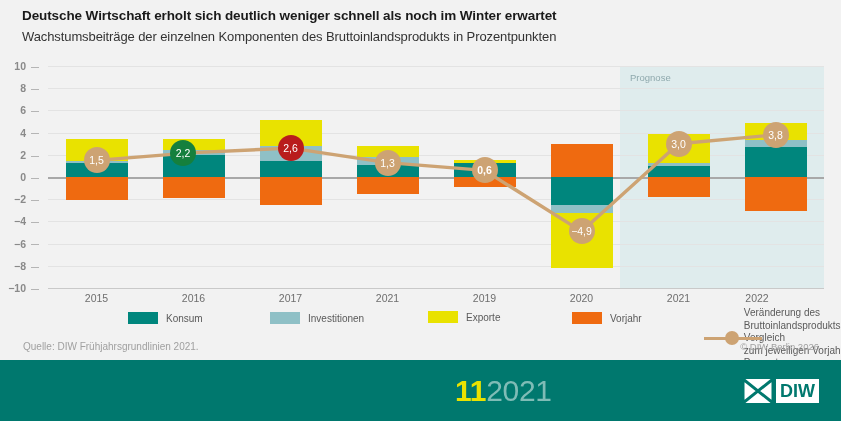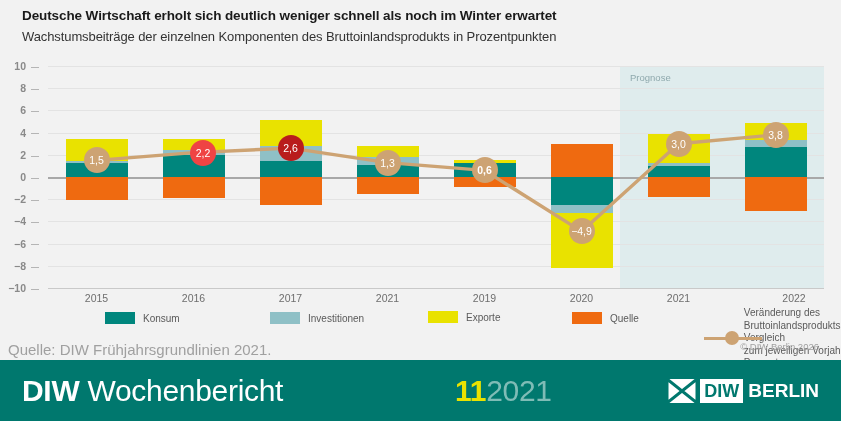--- a/index.html
+++ b/index.html
@@ -80,22 +80,22 @@
   .lg-item{position:absolute;display:flex;align-items:center;}
   .swatch{width:30px;height:12px;display:inline-block;}
   .lg-text{font-size:10px;color:#5a5a5a;margin-left:8px;white-space:nowrap;}
   .lineKey{position:absolute;display:flex;align-items:center;}
   .lineKeyGfx{position:relative;width:58px;height:14px;}
   .lineKeyGfx .lk-line{position:absolute;top:6px;left:0;width:58px;height:3px;background:#cda373;}
   .lineKeyGfx .lk-dot{position:absolute;top:0px;left:21px;width:14px;height:14px;border-radius:50%;background:#cda373;}
   .lineKeyText{font-size:10px;color:#5a5a5a;margin-left:9px;line-height:12.5px;}
 
   .source{
-    position:absolute;left:8px;top:341px;
-    font-size:15px;color:#a0a0a0;white-space:nowrap;
+    position:absolute;left:23px;top:341px;
+    font-size:10px;color:#a0a0a0;white-space:nowrap;
   }
   .copyright{
     position:absolute;right:22px;top:341px;
     font-size:9.5px;color:#a0a0a0;white-space:nowrap;
   }
 
   
   .footer{
     position:absolute;left:0;top:360px;width:841px;height:61px;
     background:#00786e;
@@ -209,81 +209,77 @@
           <div class="seg" style="top: 74.37px; height: 6.66px; background: rgb(143, 192, 198);"></div>
           <div class="seg" style="top: 56.61px; height: 17.76px; background: rgb(233, 226, 0);"></div>
           <div class="seg" style="top: 111px; height: 34.41px; background: rgb(239, 106, 16);"></div>
         </div>
       </div>
     <svg class="lineSvg" id="lineSvg" width="776" height="222">
         <path d="M 48.5 94.35 L 145.5 86.58 L 242.5 82.14000000000001 L 339.5 96.57 L 436.5 104.34 L 533.5 165.39000000000001 L 630.5 77.7 L 727.5 68.82000000000001" fill="none" stroke="#cda373" stroke-width="3.4" stroke-linejoin="round"></path>
       </svg>
     <div id="markers">
         <div class="marker" style="left: 48.5px; top: 94.35px; background: rgb(205, 163, 115);">1,5</div>
-        <div class="marker" style="left: 155px; top: 86.58px; background: #ef4444;">2,2</div>
+        <div class="marker" style="left: 135px; top: 86.58px; background: #15803d;">2,2</div>
         <div class="marker" style="left: 242.5px; top: 82.14px; background: #b91c1c;">2,6</div>
         <div class="marker" style="left: 339.5px; top: 96.57px; background: rgb(205, 163, 115);">1,3</div>
         <div class="marker" style="left: 436.5px; top: 104.34px; background: rgb(205, 163, 115); font-weight: bold;">0,6</div>
         <div class="marker" style="left: 533.5px; top: 165.39px; background: rgb(205, 163, 115);">−4,9</div>
         <div class="marker" style="left: 630.5px; top: 77.7px; background: rgb(205, 163, 115);">3,0</div>
         <div class="marker" style="left: 727.5px; top: 68.82px; background: rgb(205, 163, 115);">3,8</div>
       </div>
   </div>
 
   <div class="xlabels" id="xlabels">
       <div class="xlabel" style="left: 48.5px;">2015</div>
       <div class="xlabel" style="left: 145.5px;">2016</div>
       <div class="xlabel" style="left: 242.5px;">2017</div>
       <div class="xlabel" style="left: 339.5px;">2021</div>
       <div class="xlabel" style="left: 436.5px;">2019</div>
       <div class="xlabel" style="left: 533.5px;">2020</div>
       <div class="xlabel" style="left: 630.5px;">2021</div>
-      <div class="xlabel" style="left: 746px;">2022</div>
+      <div class="xlabel" style="left: 709px;">2022</div>
     </div>
 
   <div class="legend" id="legend">
-      <div class="lg-item" style="left: 57px; top: 1px;">
+      <div class="lg-item" style="left: 80px; top: 1px;">
         <span class="swatch" style="background: rgb(0, 134, 125);"></span>
         <span class="lg-text">Konsum</span>
       </div>
       <div class="lg-item" style="left: 222px; top: 1px;">
         <span class="swatch" style="background: rgb(143, 192, 198);"></span>
         <span class="lg-text">Investitionen</span>
       </div>
       <div class="lg-item" style="left: 380px; top: 0;">
         <span class="swatch" style="background: rgb(233, 226, 0);"></span>
         <span class="lg-text">Exporte</span>
       </div>
       <div class="lg-item" style="left: 524px; top: 1px;">
         <span class="swatch" style="background: rgb(239, 106, 16);"></span>
-        <span class="lg-text">Quelle</span>
+        <span class="lg-text">Vorjahr</span>
       </div>
       <div class="lineKey" style="left: 656px; top: -4px;">
         <span class="lineKeyGfx">
           <span class="lk-line" style="background:#cda373"></span>
           <span class="lk-dot" style="background:#cda373"></span>
         </span>
         <span class="lineKeyText">Veränderung des Bruttoinlandsprodukts im Vergleich<br>zum jeweiligen Vorjahr in Prozent</span>
       </div>
     </div>
 
   <div class="source">Quelle: DIW Frühjahrsgrundlinien 2021.</div>
   <div class="copyright">© DIW Berlin 2026</div>
 
   <div class="footer">
-    <div class="footer-title">
-      <b>DIW</b><span> Wochenbericht</span>
-    </div>
     <div class="footer-issue">
       <span class="num">11</span><span class="yr">2021</span>
     </div>
     <div class="brand">
       <span class="brand-mark">
         <svg width="30" height="24" viewBox="0 0 30 24">
           <polygon points="0,0 30,24 30,0 0,24" fill="none" stroke="#00786e" stroke-width="3"></polygon>
         </svg>
       </span>
       <span class="brand-diw">DIW</span>
-      <span class="brand-berlin">BERLIN</span>
     </div>
   </div>
 
 </div>
 
 </body></html>

